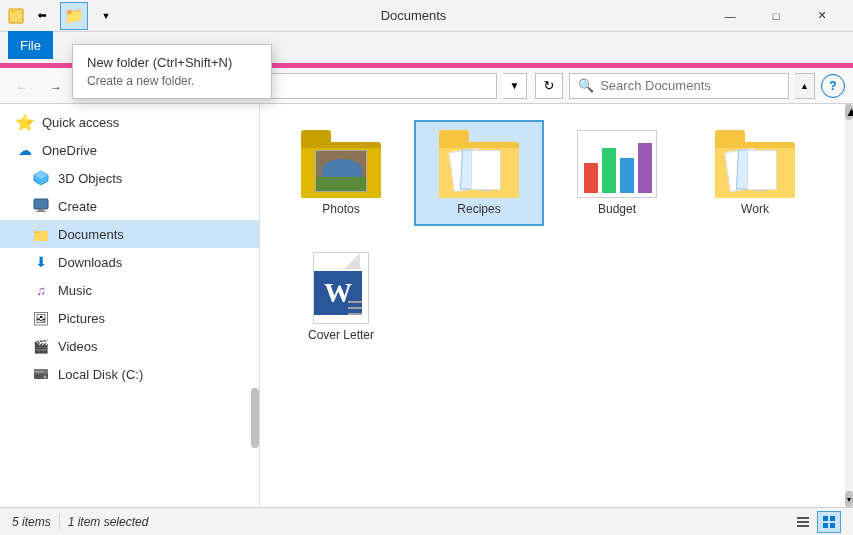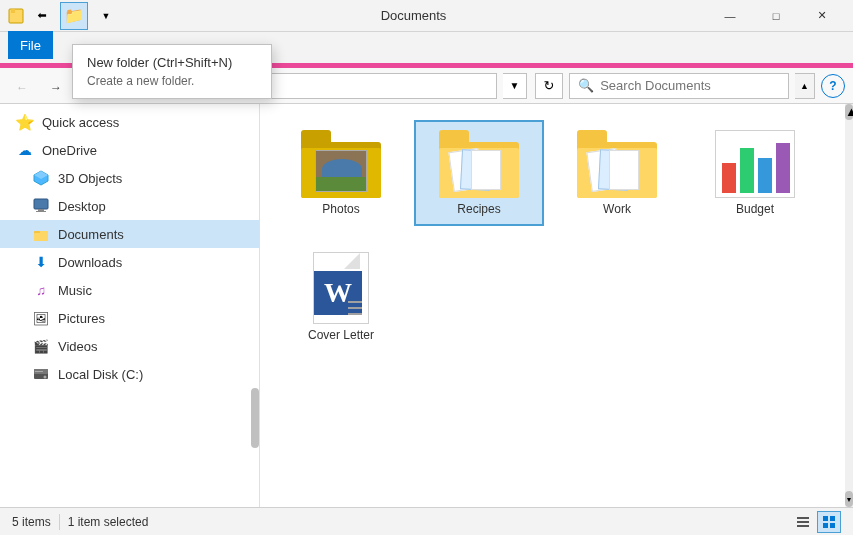--- a/index.html
+++ b/index.html
@@ -84,21 +84,21 @@
 
     
     .budget-icon { width: 80px; height: 68px; position: relative; background: #fff; border: 1px solid #d0d0d0; }
     .budget-icon .bar { position: absolute; bottom: 4px; width: 14px; }
     .budget-icon .bar1 { left: 6px; height: 30px; background: #e74c3c; }
     .budget-icon .bar2 { left: 24px; height: 45px; background: #2ecc71; }
     .budget-icon .bar3 { left: 42px; height: 35px; background: #3498db; }
     .budget-icon .bar4 { left: 60px; height: 50px; background: #9b59b6; }
 
     
-    .status-bar { display: flex; align-items: center; height: 28px; background: #f3f3f3; border-top: 1px solid #d0d0d0; padding: 0 12px; gap: 8px; }
+    .status-bar { display: flex; align-items: center; height: 28px; background: #f3f3f3; border-top: 1px solid #d0d0d0; padding: 0 12px; gap: 8px; font-style: italic; }
     .status-text { font-size: 12px; color: #333; }
     .status-sep { width: 1px; height: 16px; background: #d0d0d0; }
     .view-btns { margin-left: auto; display: flex; gap: 2px; }
     .view-btn { width: 24px; height: 22px; border: 1px solid transparent; display: flex; align-items: center; justify-content: center; cursor: pointer; font-size: 13px; }
     .view-btn.active { background: #cce4f7; border-color: #4a9fd4; }
 
     
     .tooltip-popup {
       position: absolute; top: 44px; left: 72px; z-index: 100;
       background: #fff; border: 1px solid #c0c0c0;
@@ -179,21 +179,21 @@
       <span class="label">3D Objects</span>
     </div>
     <div class="sidebar-item sidebar-indent">
       <span class="icon">
         <svg width="16" height="16" viewBox="0 0 16 16">
           <rect x="1" y="1" width="14" height="10" rx="1" fill="#4a7aaa" stroke="#2b5580"></rect>
           <rect x="5" y="11" width="6" height="2" fill="#888"></rect>
           <rect x="3" y="13" width="10" height="1" fill="#888"></rect>
         </svg>
       </span>
-      <span class="label">Desktop</span>
+      <span class="label">Create</span>
     </div>
     <div class="sidebar-item sidebar-indent active">
       <span class="icon">
         <svg width="16" height="16" viewBox="0 0 16 16">
           <rect x="1" y="5" width="14" height="10" rx="1" fill="#fdd663"></rect>
           <rect x="1" y="5" width="6" height="3" rx="1" fill="#f5c542"></rect>
           <rect x="1" y="7" width="14" height="8" rx="1" fill="#fdd663"></rect>
         </svg>
       </span>
       <span class="label">Documents</span>
@@ -255,39 +255,39 @@
         <div class="folder-tab"></div>
         <div class="folder-front"></div>
         <div class="folder-paper"></div>
         <div class="folder-paper2"></div>
         <div class="folder-paper3"></div>
       </div>
       <span class="name">Recipes</span>
     </div>
 
     <div class="file-item">
+      <div class="budget-icon">
+        <div class="bar bar1"></div>
+        <div class="bar bar2"></div>
+        <div class="bar bar3"></div>
+        <div class="bar bar4"></div>
+      </div>
+      <span class="name">Budget</span>
+    </div>
+
+    <div class="file-item">
       <div class="folder-icon">
         <div class="folder-back"></div>
         <div class="folder-tab"></div>
         <div class="folder-front"></div>
         <div class="folder-paper"></div>
         <div class="folder-paper2"></div>
         <div class="folder-paper3"></div>
       </div>
       <span class="name">Work</span>
-    </div>
-
-    <div class="file-item">
-      <div class="budget-icon">
-        <div class="bar bar1"></div>
-        <div class="bar bar2"></div>
-        <div class="bar bar3"></div>
-        <div class="bar bar4"></div>
-      </div>
-      <span class="name">Budget</span>
     </div>
 
     <div class="file-item">
       <div class="word-icon">
         <div class="doc-page">
           <div class="doc-fold"></div>
           <div class="doc-badge">
             <span class="w">W</span>
           </div>
           <div class="doc-lines">

